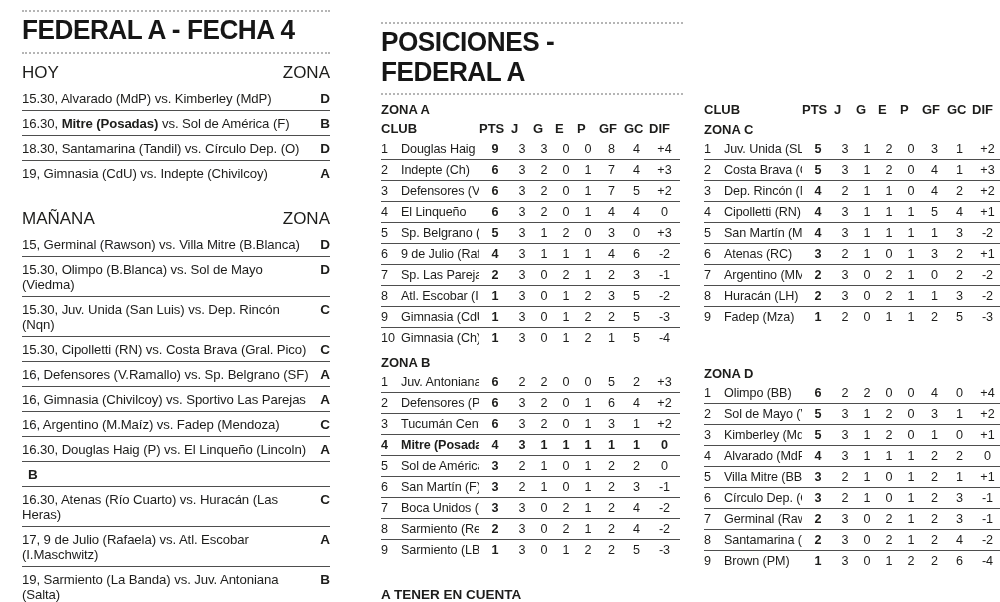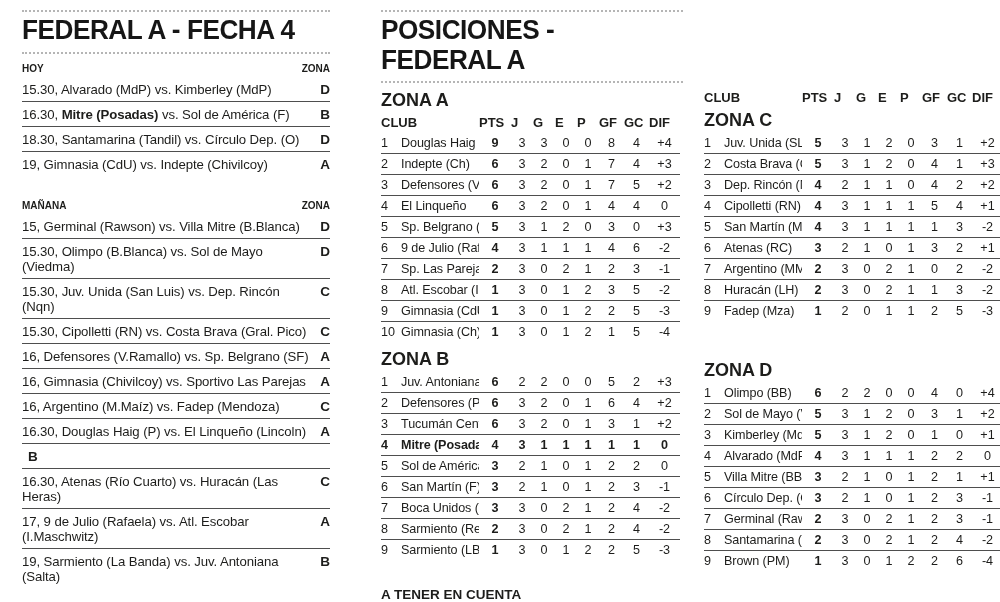--- a/index.html
+++ b/index.html
@@ -8,37 +8,37 @@
        -webkit-font-smoothing:antialiased;}
   .page{position:relative;width:1000px;height:602px;display:flex;gap:23px;}
 
   .dotted{border-top:2px dotted #b5b5b5;height:0;}
 
   
   .fixtures{width:336px;box-sizing:border-box;padding:10px 6px 0 22px;flex:none;}
   .big-title{font-size:27px;font-weight:800;letter-spacing:-0.5px;
              margin:4px 0 6px;line-height:1.1;color:#161616;
              transform:scaleX(0.97);transform-origin:left;}
-  .sec-head{display:flex;justify-content:space-between;font-weight:700;
-            font-size:10px;margin:24px 0 3px;letter-spacing:0;}
+  .sec-head{display:flex;justify-content:space-between;font-weight:400;
+            font-size:17px;margin:24px 0 3px;letter-spacing:0;}
   .sec-head.first{margin-top:9px;}
   .fx-row{display:flex;justify-content:space-between;align-items:baseline;
           border-bottom:1px solid #4e4e4e;padding:5px 0 4px;font-size:13.2px;}
   .fx-row.last{border-bottom:none;}
   .fx-text{letter-spacing:-0.1px;}
   .fx-text b{font-weight:800;}
   .fx-zone{font-weight:800;font-size:13.5px;padding-left:6px;}
 
   
   .standings{flex:1;box-sizing:border-box;padding:10px 25px 0 22px;}
-  .title-wrap{width:302px;}
+  .title-wrap{width:302px;margin-top:12px;}
   .tables{display:flex;gap:24px;margin-top:5px;}
   .tcol{width:299px;flex:none;}
 
-  .zone-label{font-weight:800;font-size:18px;padding:2px 0 2px;}
+  .zone-label{font-weight:800;font-size:13px;padding:2px 0 2px;}
   .thead{display:grid;grid-template-columns:20px 1fr 32px 22px 22px 22px 22px 25px 25px 31px;
          font-weight:800;font-size:13px;padding:2px 0 3px;}
   .thead .club-h{grid-column:1 / span 2;}
   .thead .st{}
   .trow{display:grid;grid-template-columns:20px 1fr 32px 22px 22px 22px 22px 25px 25px 31px;
         font-size:12.6px;border-bottom:1px solid #4e4e4e;padding:3px 0 3px;align-items:baseline;}
   .trow.last{border-bottom:none;}
   .trow.hl{font-weight:800;}
   .trow .pos{}
   .trow .club{white-space:nowrap;overflow:hidden;letter-spacing:-0.1px;}

